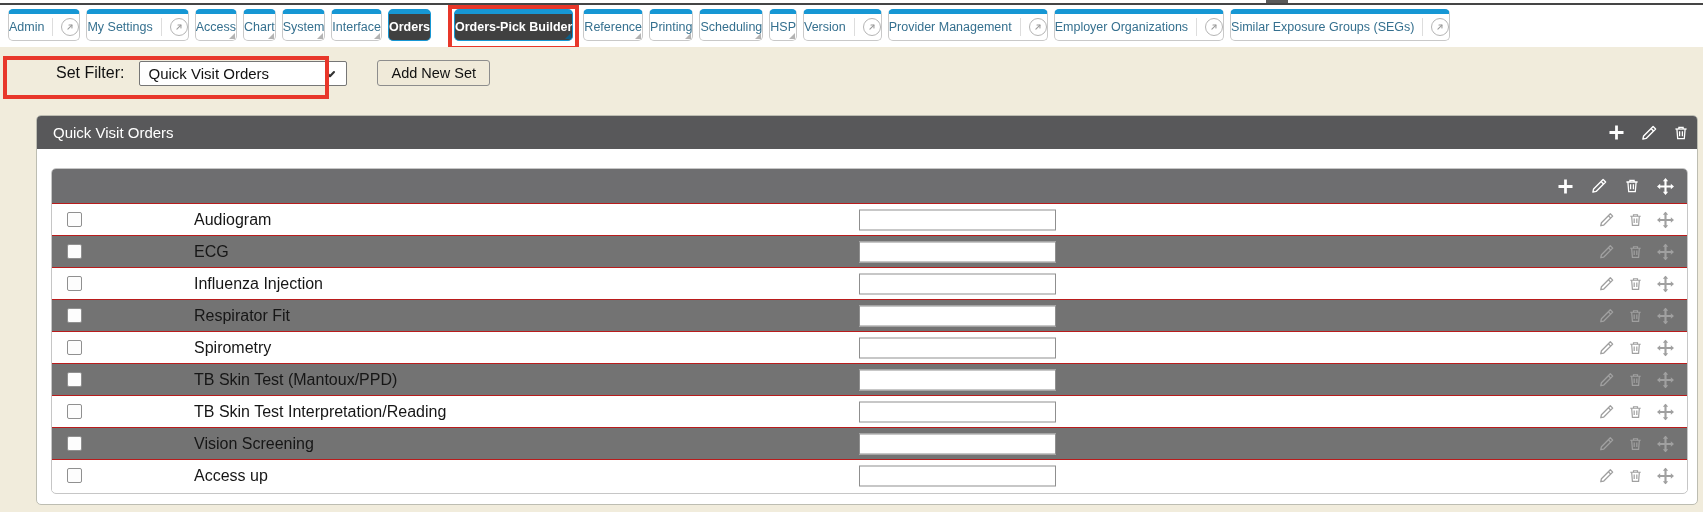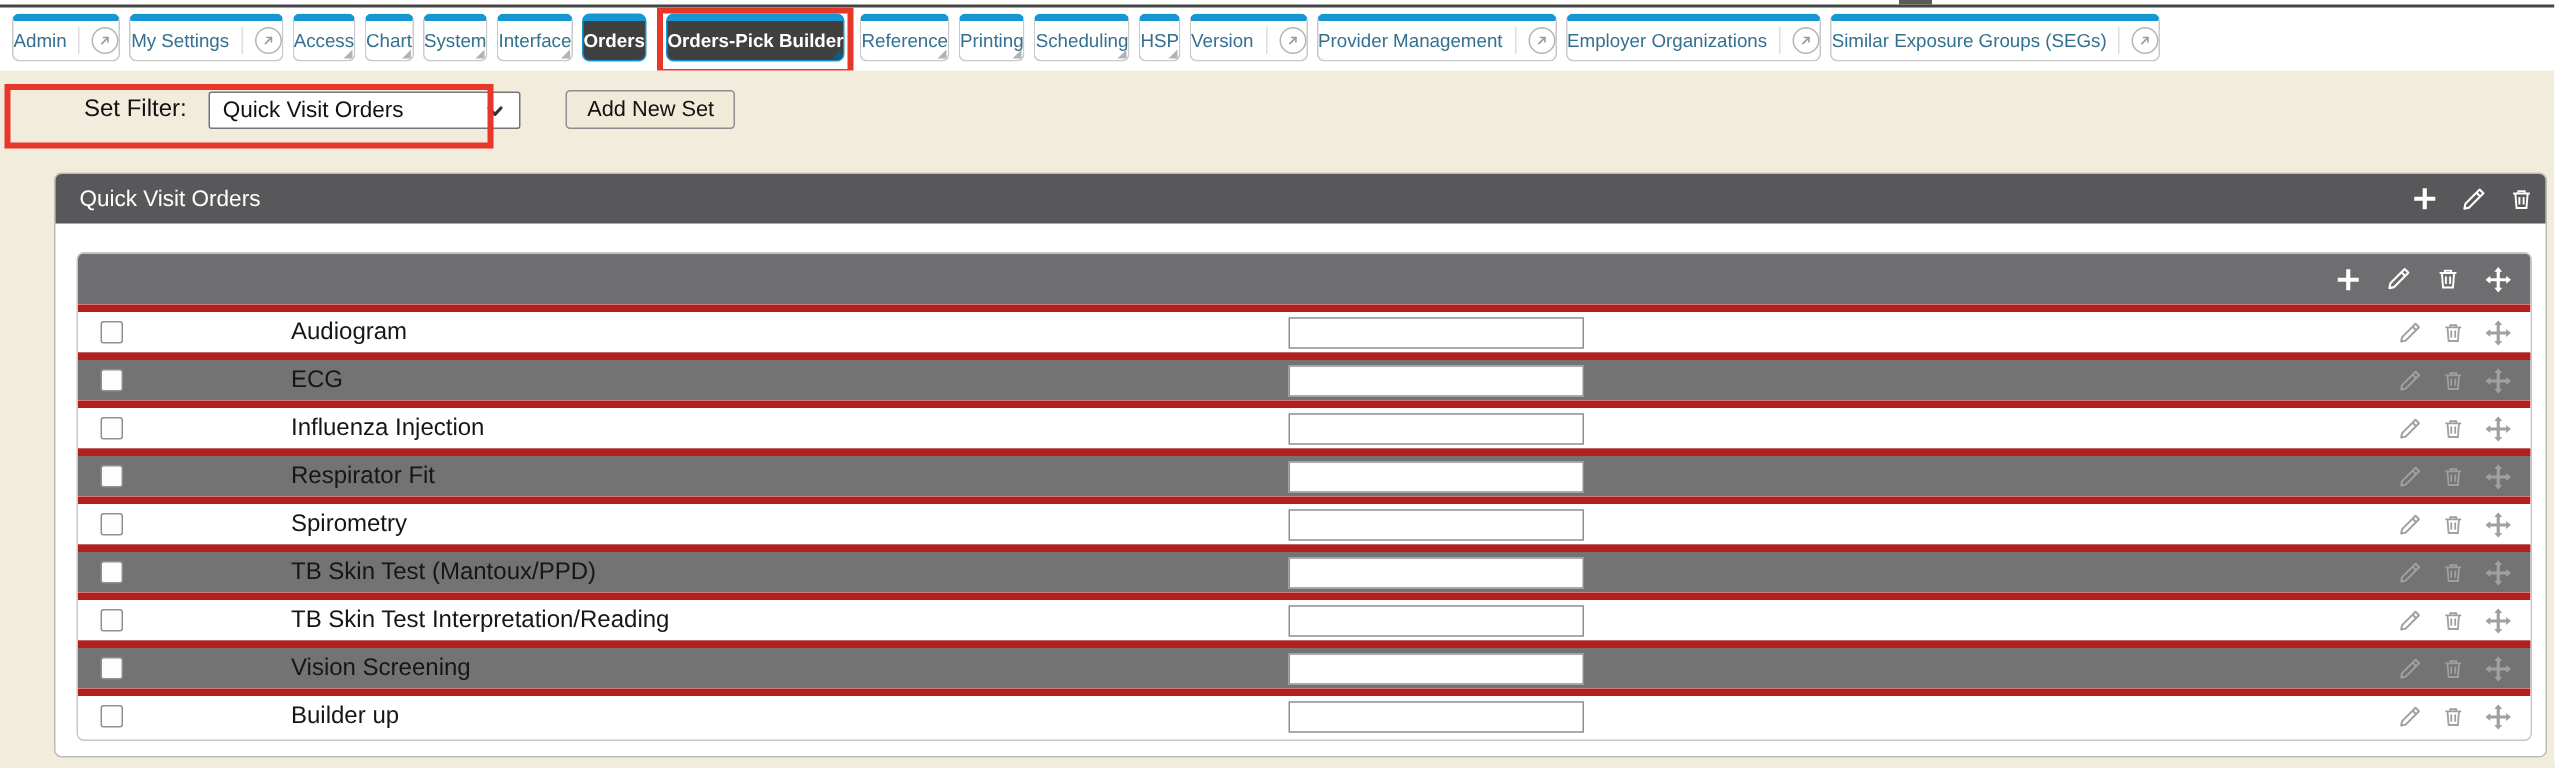--- a/index.html
+++ b/index.html
@@ -17,21 +17,21 @@
          background:#fff; border:1px solid #c9c9c9; border-top:5px solid #1697d4; border-radius:5px;
          padding:0 0; color:#35708f; font-size:12.5px; cursor:default; }
   .tab.active { background:#404040; border-color:#1697d4; color:#fff; font-weight:bold; }
   .t-menu::after { content:""; position:absolute; right:1px; bottom:1px; width:0; height:0;
                    border-bottom:6px solid #b3b3b3; border-left:6px solid transparent; }
   .t-menu.active::after { border-bottom-color:#0c5f88; }
   .tab-ext { display:inline-flex; align-items:center; margin-left:8px; padding-left:8px;
              border-left:1px solid #dddddd; }
   .tab-ext .circ { width:18px; height:18px; border:1px solid #b5b5b5; border-radius:50%;
                    display:flex; align-items:center; justify-content:center; color:#9a9a9a; }
-  .tab-opb { margin-left:7px; margin-right:4px; }
+  .tab-opb { margin-left:17px; margin-right:4px; }
   .hl { border:4px solid #e8372a; position:absolute; pointer-events:none; z-index:6; }
   .hl-tab { left:-7px; top:-9px; right:-7px; bottom:-10px; }
 
   
   .content { position:absolute; left:0; top:47px; width:1703px; height:465px; background:#f1ecdc; }
 
   .filter-row { position:absolute; left:8px; top:13px; display:flex; align-items:center; }
   .filter-group { position:relative; display:flex; align-items:center; }
   .hl-filter { left:-5px; top:-5px; right:18px; bottom:-13px; }
   .filter-label { font-size:16px; color:#111; margin-right:15px;padding-left:48px; }
@@ -49,21 +49,21 @@
                   align-items:center; padding:0 8px 0 16px; }
   .panel-title { color:#fff; font-size:15px; }
   .panel-icons { margin-left:auto; display:flex; align-items:center; gap:16px; color:#fff; }
   .picon { display:inline-flex; cursor:pointer; }
 
   .table { position:absolute; left:14px; top:52px; width:1637px; height:326px; background:#fff;
            border:1px solid #c6c6c6; border-radius:5px; overflow:hidden; }
   .table-header { height:34px; background:#6e6e70; display:flex; align-items:center;
                   justify-content:flex-end; gap:17px; padding-right:13px; color:#fff; }
   .row { position:relative; height:32px; display:flex; align-items:center; background:#fff;
-         border-top:5px solid #b91c1c; }
+         border-top:1px solid #b91c1c; }
   .row:first-of-type { border-top:none; }
   .row.alt { background:#737373; }
   .checkbox { width:15px; height:15px; margin-left:15px; background:#fdfdfd; border:1px solid #909090;
               border-radius:2px; cursor:pointer; flex:0 0 auto; }
   .row-label { margin-left:112px; font-size:16px; color:#161616; }
   .row-input { position:absolute; left:807px; top:50%; transform:translateY(-50%); width:197px; height:21px;
                border:1px solid #8f8f8f; background:#fff; font-size:13px; padding:0 4px;
                font-family:"Liberation Sans",sans-serif; }
   .row-icons { position:absolute; right:13px; top:50%; transform:translateY(-50%); display:flex;
                align-items:center; gap:14px; color:#a0a0a0; }
@@ -449,21 +449,21 @@
           <span class="ricon">
               <svg class="ic" width="17" height="17" viewBox="0 0 16 16">
                 <use href="#i-move"></use>
               </svg>
             </span>
         </div>
       </div>
 
       <div class="row">
         <span class="checkbox"></span>
-        <span class="row-label">Builder up</span>
+        <span class="row-label">Access up</span>
         <input class="row-input" value="" style="">
         <div class="row-icons">
           <span class="ricon">
               <svg class="ic" width="15" height="15" viewBox="0 0 16 16">
                 <use href="#i-pencil"></use>
               </svg>
             </span>
           <span class="ricon">
               <svg class="ic" width="15" height="15" viewBox="0 0 16 16">
                 <use href="#i-trash"></use>

